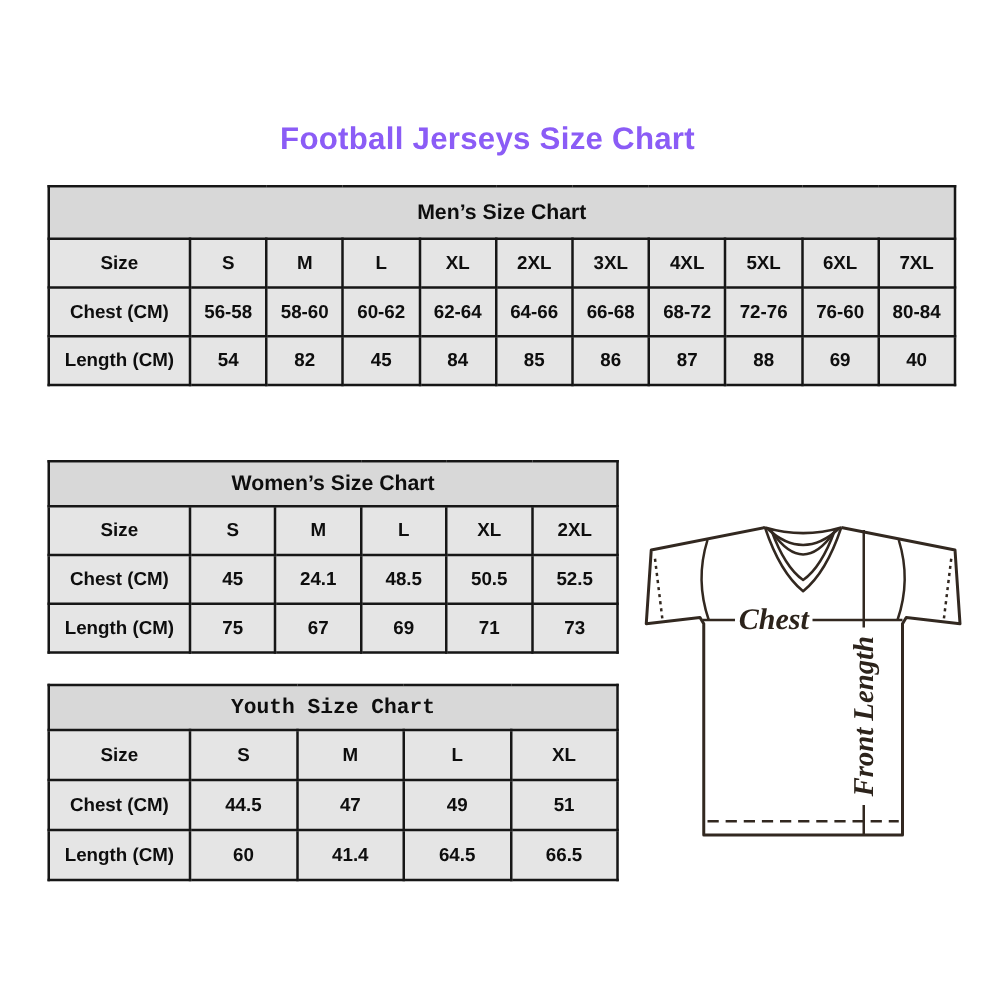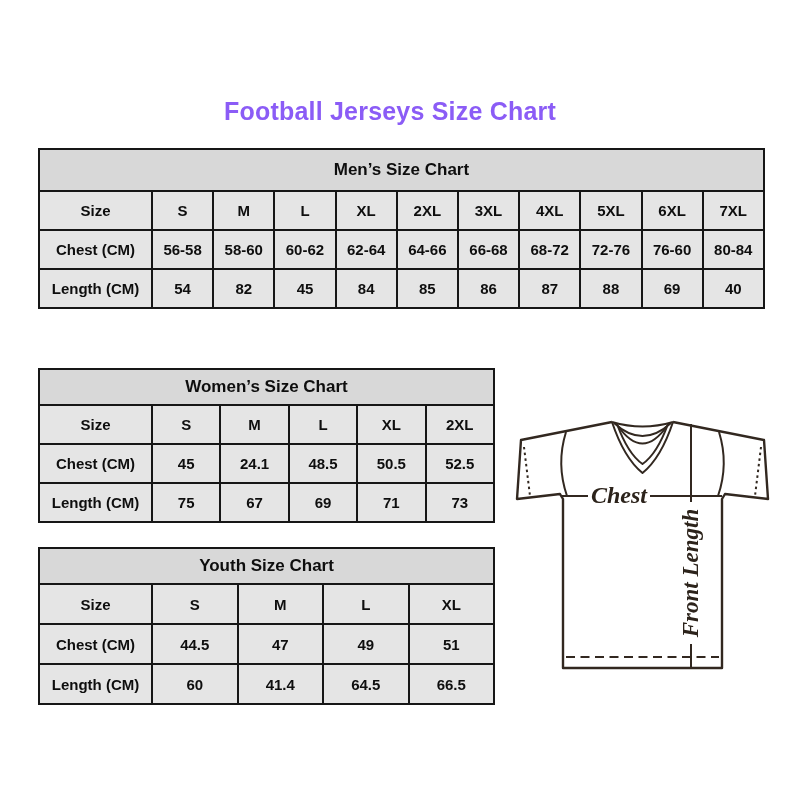--- a/index.html
+++ b/index.html
@@ -11,21 +11,21 @@
   table.t td{border:2px solid #161616;text-align:center;vertical-align:middle;
              font-weight:bold;font-size:15px;color:#0e0e0e;padding:0;overflow:hidden;}
   table.t td.cap{background:#d8d8d8;font-size:17px;}
   .mens{left:38px;top:148px;}
   .mens td{height:37px;}  .mens td.cap{height:40px;}
   .mens col.c0{width:113px;} .mens col.cv{width:61.2px;}
   .womens{left:38px;top:368px;}
   .womens td{height:37px;} .womens td.cap{height:34px;}
   .womens col.c0{width:113px;} .womens col.cv{width:68.4px;}
   .youth{left:38px;top:547px;}
-  .youth td{height:38px;}  .youth td.cap{height:34px;}
+  .youth td{height:38px;}  .youth td.cap{height:34px;font-family:Liberation Mono, monospace;}
   .youth col.c0{width:113px;} .youth col.cv{width:85.5px;}
   .jersey{position:absolute;left:500px;top:398px;width:280px;height:285px;}
   .jersey path, .jersey line{fill:none;stroke:#322820;stroke-linejoin:round;stroke-linecap:butt;}
   .jersey .outline{stroke-width:2.4;}
   .jersey .seam{stroke-width:2;}
   .jersey .dim{stroke-width:2;}
   .jersey-label{font-family:"Liberation Serif",serif;font-style:italic;font-weight:bold;fill:#2c231b;}
 </style>
 </head>
 <body>

